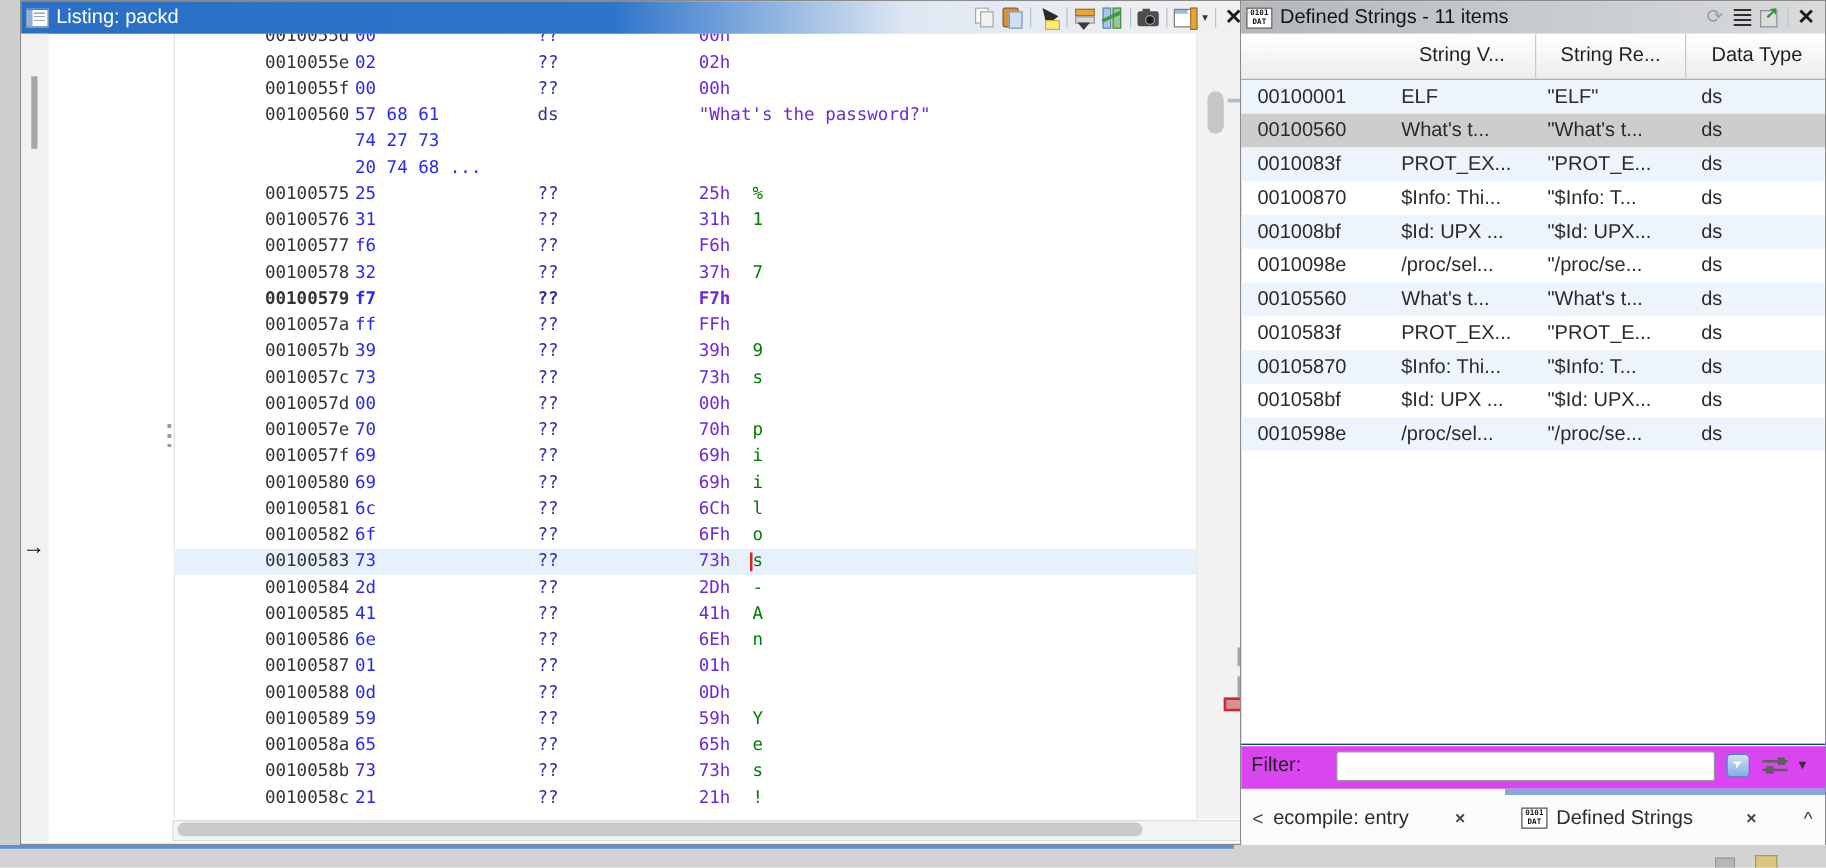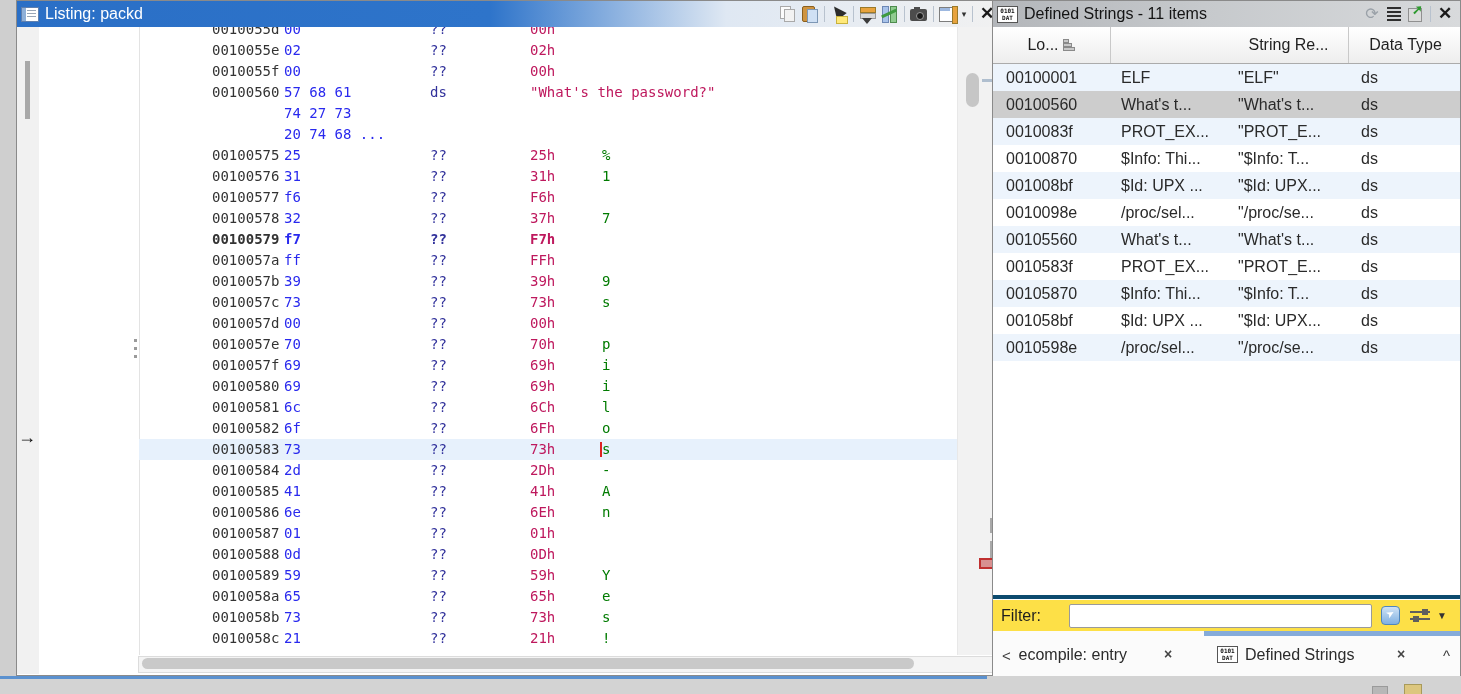--- a/index.html
+++ b/index.html
@@ -59,21 +59,21 @@
   .l-dots{position:absolute;left:117px;top:338px;width:3px;height:20px;
      background:repeating-linear-gradient(#9a9a9a 0 3px,transparent 3px 8px);}
   #listing-rows{position:absolute;left:122px;top:26px;width:818px;height:616px;overflow:hidden;
      font-family:"DejaVu Sans Mono",monospace;font-size:14px;}
   .lrow{position:absolute;left:0;width:100%;height:21px;line-height:21px;white-space:pre;}
   .lrow.sel{background:#e7f1fc;}
   .lc{position:absolute;}
   .lc.a{left:73px;color:#333333;}
   .lc.b{left:145px;color:#2929ee;}
   .lc.m{left:291px;color:#31319b;}
-  .lc.o{left:391px;color:#be185d;}
+  .lc.o{left:420px;color:#6d28d9;}
   .lc.c{left:463px;color:#007b00;}
   .lcursor{position:absolute;left:461px;top:3px;width:2px;height:15px;background:#dd2222;}
   .r-margin{position:absolute;left:940px;top:26px;bottom:20px;width:45px;background:#f2f2f2;border-left:1px solid #e8e8e8;}
   .mk{position:absolute;}
   .hscroll{position:absolute;left:121px;top:655px;height:15px;width:862px;background:#f4f4f4;border:1px solid #dcdcdc;}
   .hthumb{position:absolute;left:3px;top:1px;width:772px;height:11px;background:#c9c9c9;border-radius:6px;}
   
   .s-header{position:absolute;left:0;top:26px;right:0;height:37px;
      background:linear-gradient(#ffffff,#ededed);border-bottom:1px solid #ababab;box-sizing:border-box;}
   .s-h-cell{position:absolute;top:0;height:100%;display:flex;align-items:center;justify-content:center;
@@ -84,22 +84,22 @@
   #strings-rows{position:absolute;left:0;top:63px;right:0;}
   .trow{position:absolute;left:0;width:100%;height:27px;line-height:27px;font-size:16px;color:#2a2a2a;white-space:nowrap;}
   .trow.alt{background:#edf4fc;}
   .trow.sel{background:#cdcdcd;}
   .tc{position:absolute;overflow:hidden;}
   .tc.c0{left:13px;width:108px;}
   .tc.c1{left:128px;width:112px;}
   .tc.c2{left:245px;width:118px;}
   .tc.c3{left:368px;width:95px;}
   
-  .filterbar{position:absolute;left:0;right:0;top:594px;height:36px;background:#fde047;
-     border-top:4px solid #0c4a6e;box-shadow:inset 0 1px 0 #ffffff;}
+  .filterbar{position:absolute;left:0;right:0;top:594px;height:36px;background:#d946ef;
+     border-top:1px solid #0c4a6e;box-shadow:inset 0 1px 0 #ffffff;}
   .filterbar .flabel{position:absolute;left:8px;top:8px;font-size:16px;color:#1e1e1e;}
   .filterbar input{position:absolute;left:76px;top:5px;width:303px;height:24px;box-sizing:border-box;
      border:1px solid #9a9a9a;border-radius:2px;background:#fff;font-size:14px;padding:0 4px;outline:none;}
   .ic-filteropts{position:absolute;left:388px;top:7px;width:19px;height:19px;border-radius:4px;
      background:linear-gradient(#cfe2f5,#7fb0e2);border:1px solid #4f86bd;box-sizing:border-box;}
   .ic-filteropts::after{content:"➤";position:absolute;left:4px;top:1px;font-size:10px;color:#fff;transform:rotate(-30deg);}
   .ic-sliders{position:absolute;left:417px;top:9px;width:20px;height:15px;}
   .ic-sliders .ln{position:absolute;left:0;width:20px;height:2px;background:#5e5e5e;}
   .ic-sliders .l1{top:3px;} .ic-sliders .l2{top:10px;}
   .ic-sliders .kb{position:absolute;width:6px;height:6px;background:#5e5e5e;}
@@ -229,27 +229,22 @@
       <span class="tbi ic-select">
           <span class="sq"></span>
           <span class="ar">➚</span>
         </span>
       <span class="tbsep"></span>
       <span class="tbi ic-close">✕</span>
     </span>
   </div>
 
   <div class="s-header">
-    <div class="s-h-cell" style="left:0;width:118px;">
-      <span>Lo...</span>
-      <span class="sort-ic">
-          <i class="s1"></i>
-          <i class="s2"></i>
-          <i class="s3"></i>
-        </span>
+    <div class="s-h-cell" style="left:118px;width:118px;">
+      <span>String V...</span>
     </div>
     <div class="s-h-cell" style="left:236px;width:120px;">
       <span>String Re...</span>
     </div>
     <div class="s-h-cell" style="left:356px;width:113px;border-right:none;">
       <span>Data Type</span>
     </div>
   </div>
 
   <div id="strings-rows">

